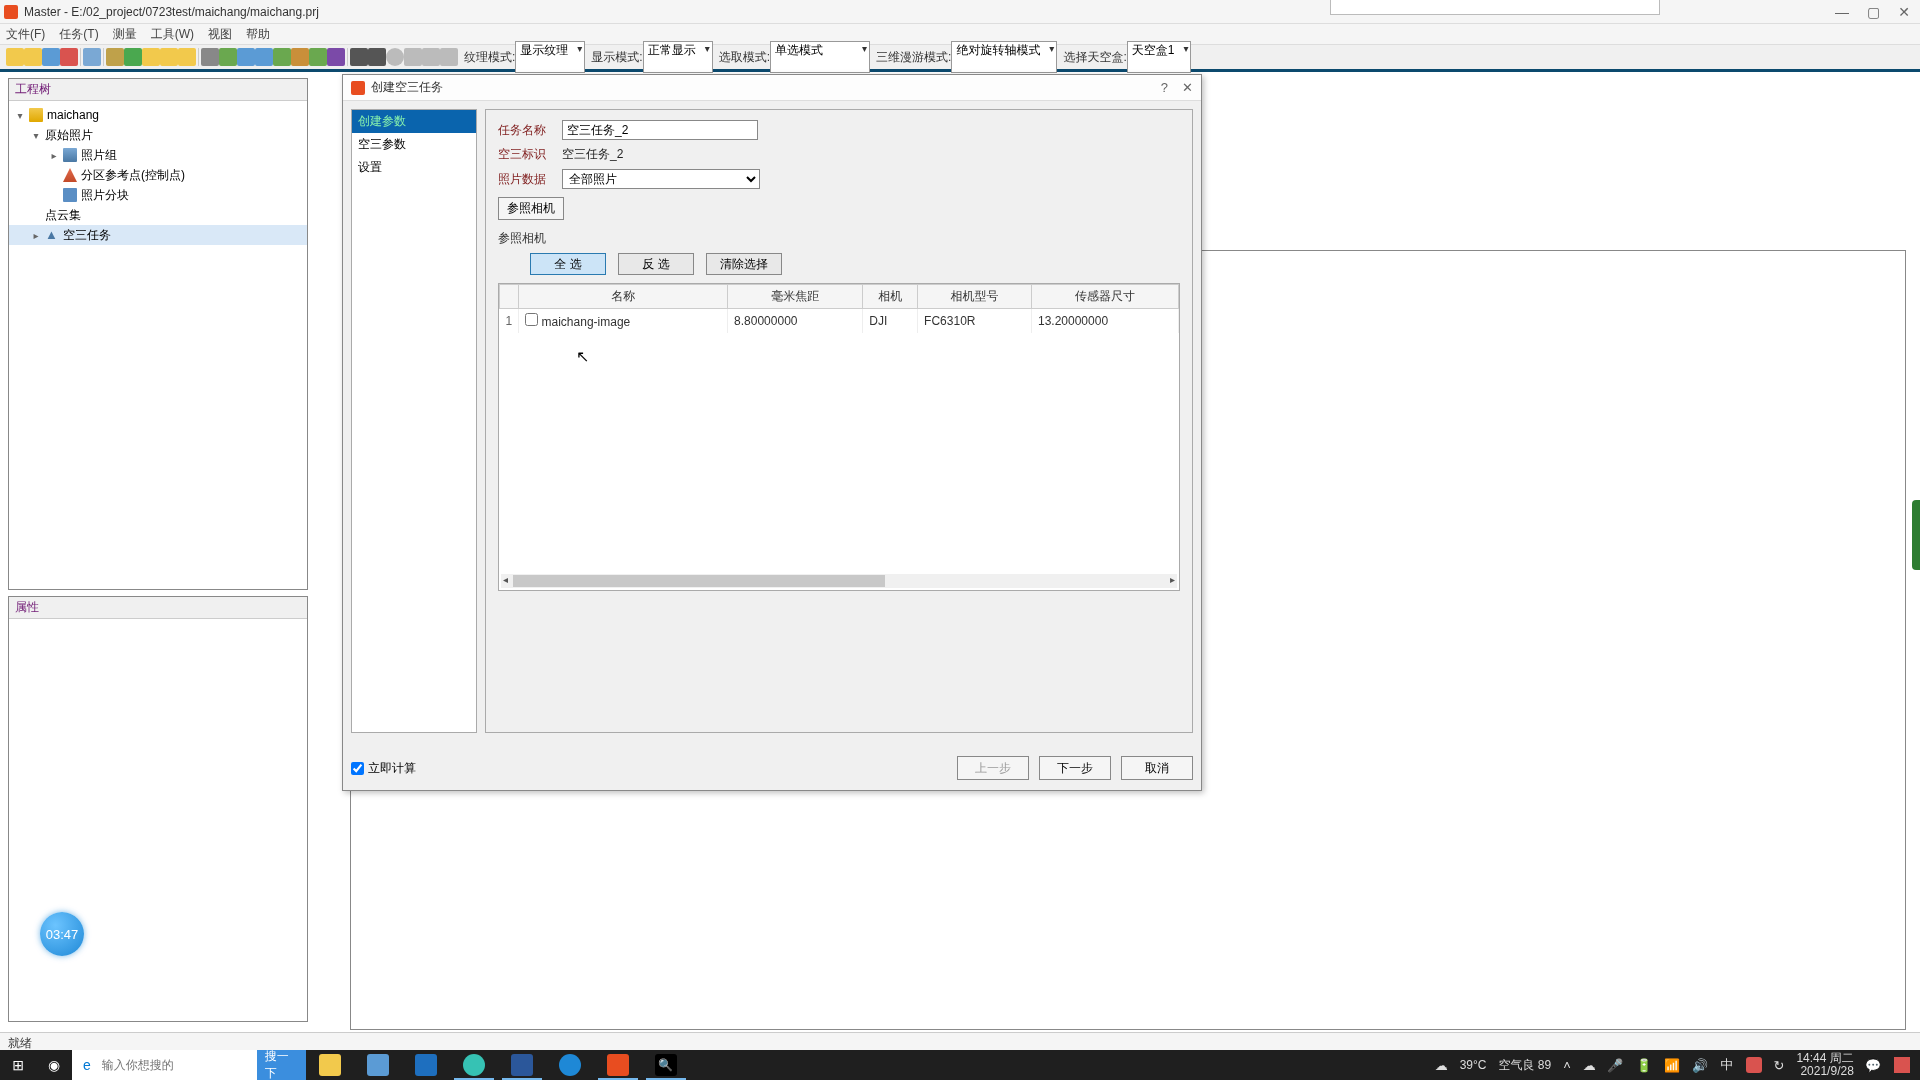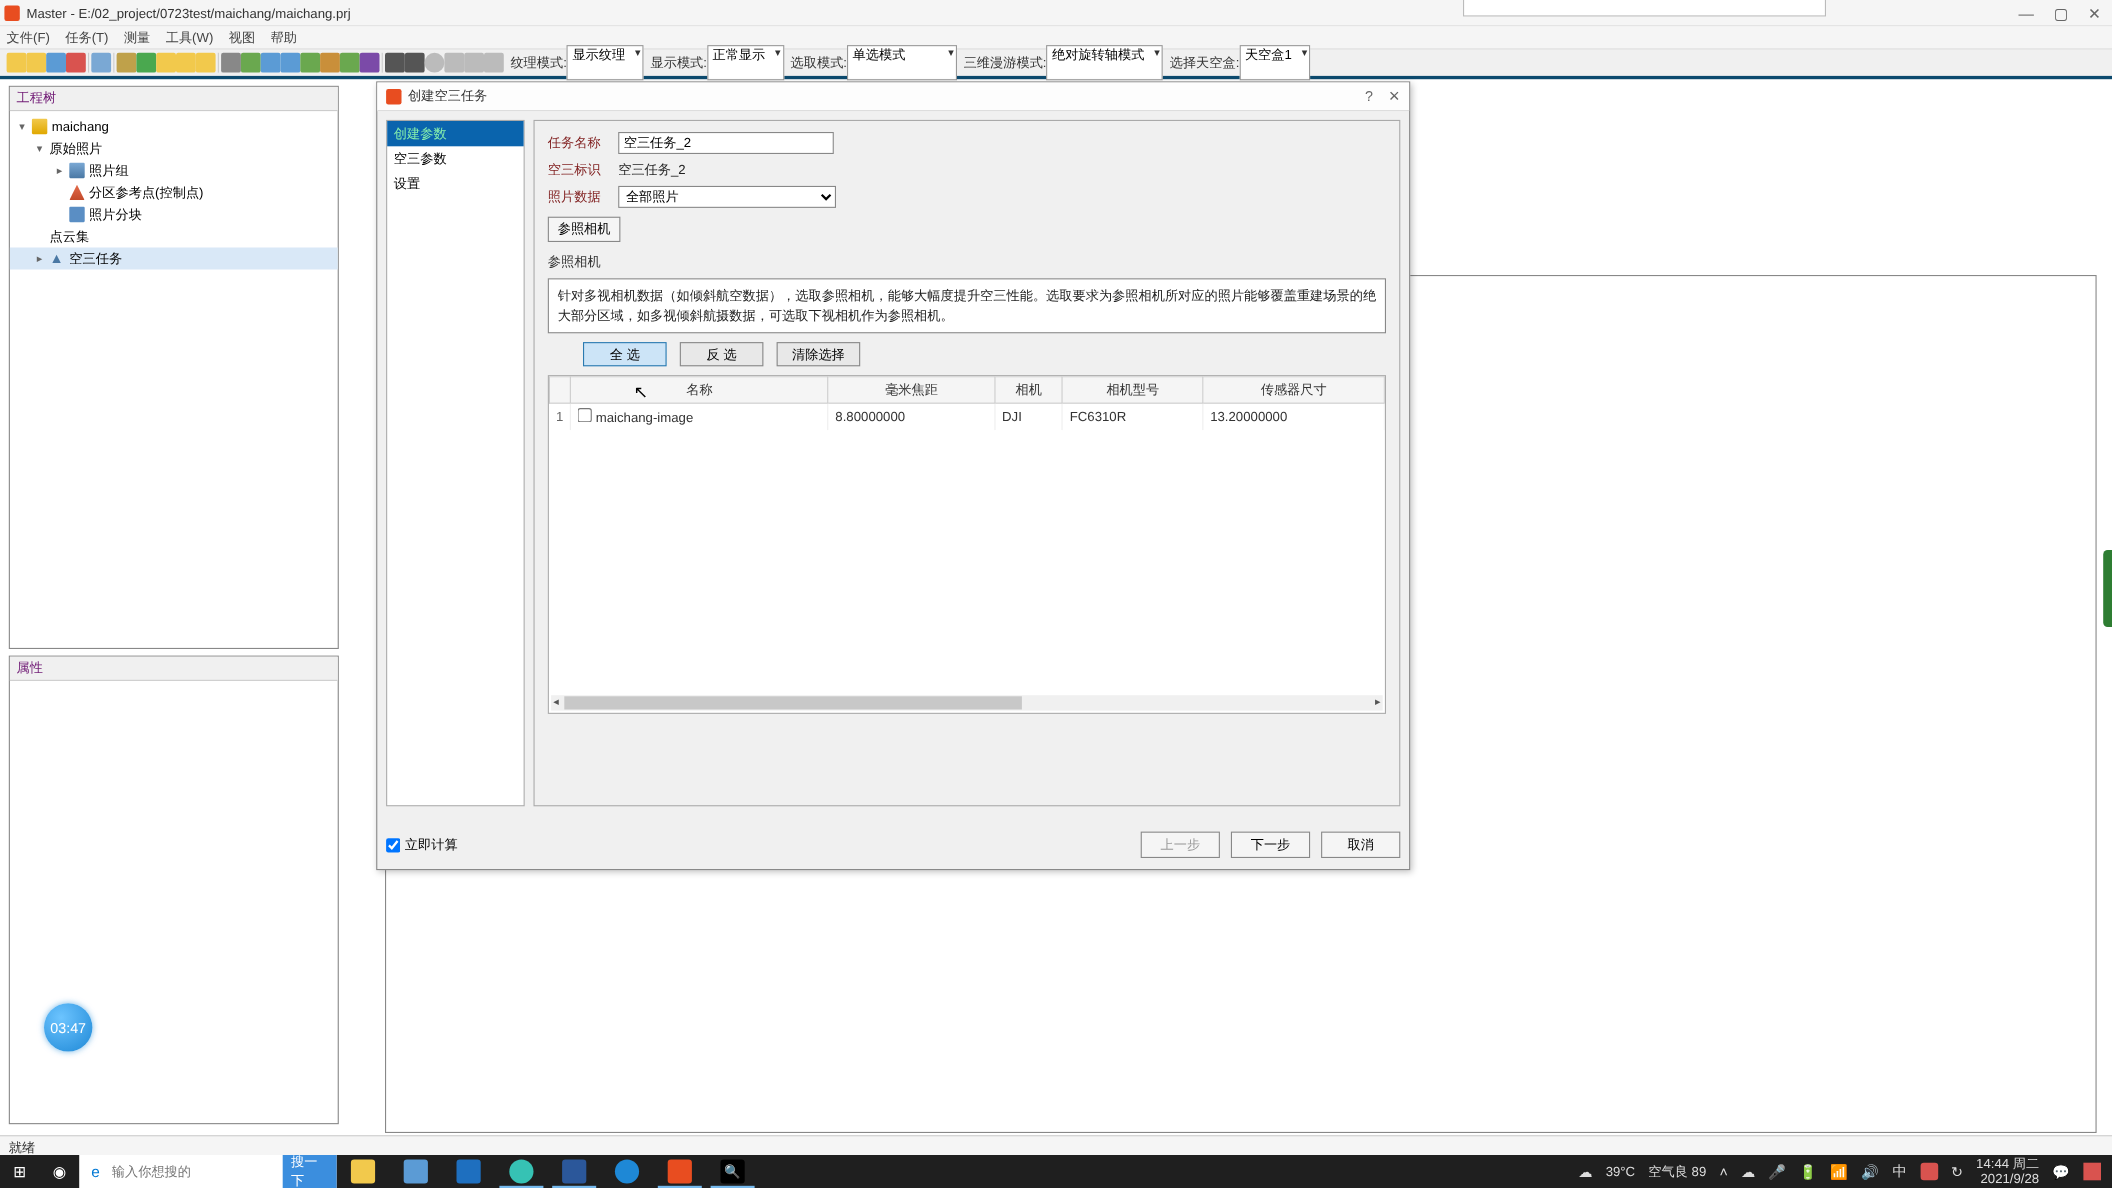--- a/index.html
+++ b/index.html
@@ -42,21 +42,21 @@
 .indent1 { padding-left: 22px; }
 .indent2 { padding-left: 40px; }
 
 .panel.tree-panel { height: 512px; }
 .panel.prop-panel { height: 426px; }
 
 
 .canvas { position: absolute; left: 350px; top: 250px; right: 14px; bottom: 50px; border: 1px solid #888; background: #fff; }
 
 
-.dialog { position: absolute; left: 342px; top: 74px; width: 940px; height: 717px; background: #f0f0f0; border: 1px solid #888; box-shadow: 2px 2px 6px rgba(0,0,0,.25); }
+.dialog { position: absolute; left: 342px; top: 74px; width: 860px; height: 717px; background: #f0f0f0; border: 1px solid #888; box-shadow: 2px 2px 6px rgba(0,0,0,.25); }
 .dlg-title { height: 26px; background: #fdfdfd; border-bottom: 1px solid #ddd; display: flex; align-items: center; padding: 0 8px; }
 .dlg-title .ico { width: 14px; height: 14px; background: #e84d20; border-radius: 2px; margin-right: 6px; }
 .dlg-title .txt { flex: 1; color: #333; }
 .dlg-title .hbtn { color: #666; margin-left: 14px; cursor: pointer; font-size: 13px; }
 .dlg-body { display: flex; padding: 8px; gap: 8px; height: 640px; }
 .dlg-nav { width: 126px; border: 1px solid #aaa; background: #fff; }
 .dlg-nav div { padding: 3px 6px; cursor: pointer; }
 .dlg-nav div.sel { background: #0a64ad; color: #86efac; }
 .dlg-main { flex: 1; border: 1px solid #aaa; background: #f0f0f0; padding: 10px 12px; position: relative; }
 .form-row { display: flex; align-items: center; margin-bottom: 6px; gap: 6px; }
@@ -248,21 +248,20 @@
       </div>
       <div class="form-row">
         <label>照片数据</label>
         <select>
           <option>全部照片</option>
         </select>
       </div>
       <button class="ref-btn">参照相机</button>
 
       <div class="ref-title">参照相机</div>
-      <div class="ref-desc">针对多视相机数据（如倾斜航空数据），选取参照相机，能够大幅度提升空三性能。选取要求为参照相机所对应的照片能够覆盖重建场景的绝大部分区域，如多视倾斜航摄数据，可选取下视相机作为参照相机。</div>
 
       <div class="sel-btns">
         <button class="active">全 选</button>
         <button>反 选</button>
         <button>清除选择</button>
       </div>
 
       <div class="tbl-wrap">
         <table class="tbl">
           <thead>

